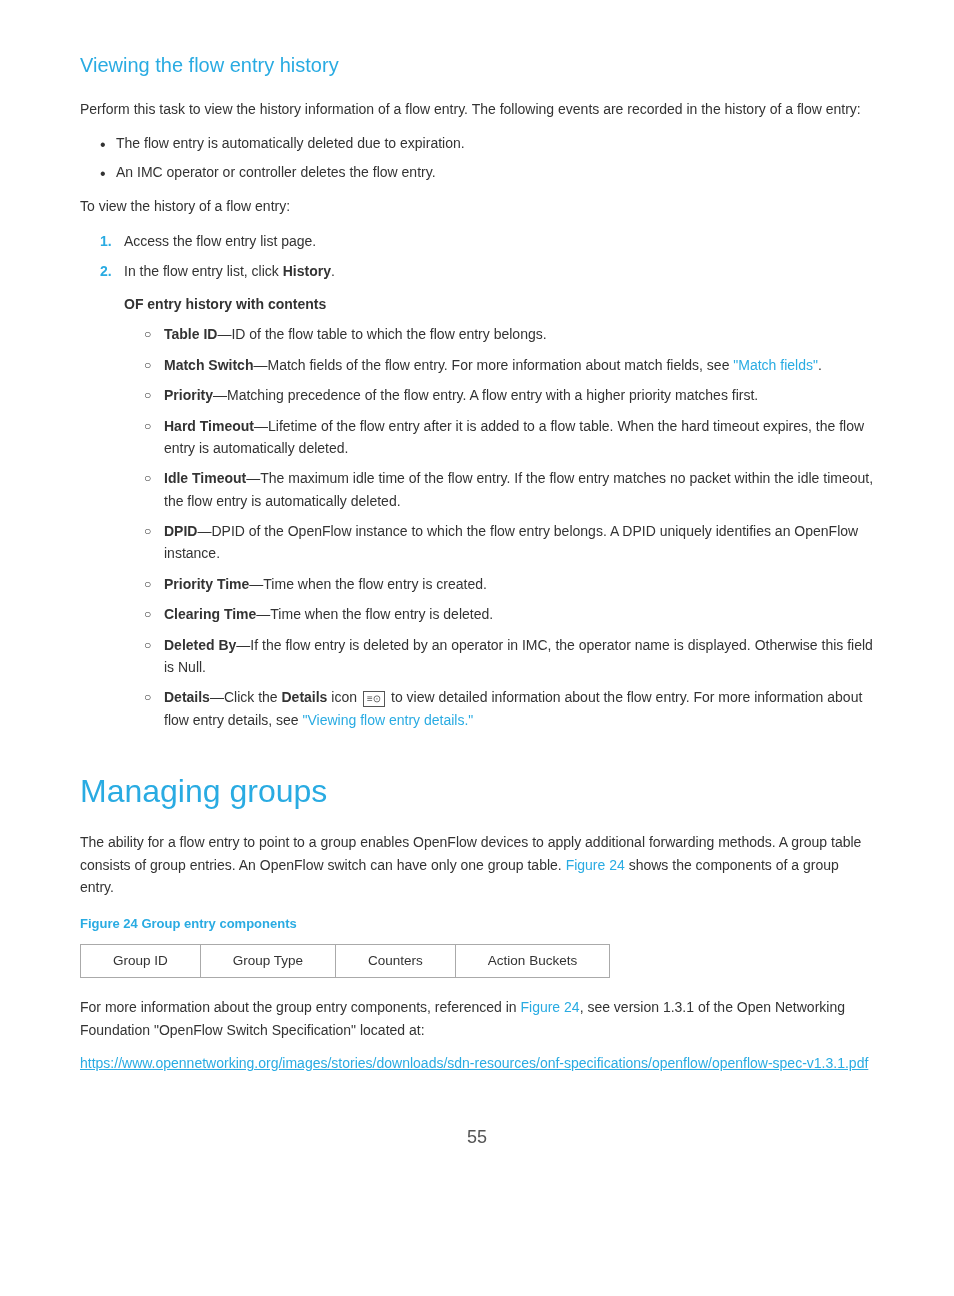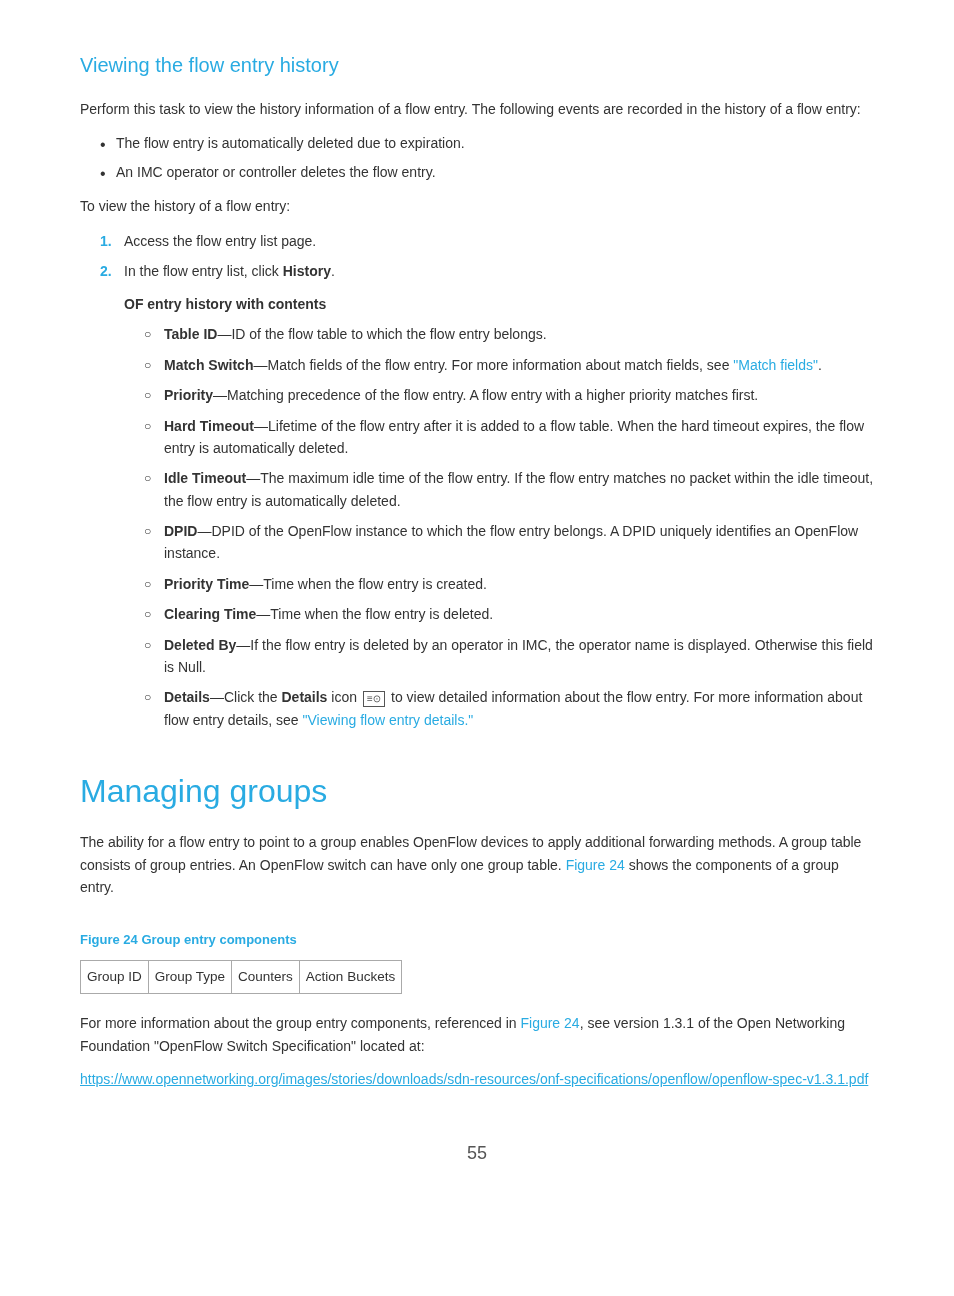--- a/index.html
+++ b/index.html
@@ -116,36 +116,36 @@
 
     .link-color {
       color: #29abe2;
       text-decoration: none;
     }
 
     .figure-label {
       color: #29abe2;
       font-size: 13px;
       font-weight: bold;
-      margin-top: 32px;
+      margin-top: 16px;
       margin-bottom: 10px;
     }
 
     .group-table-container {
       margin-bottom: 18px;
     }
 
     .group-table {
       border-collapse: collapse;
       margin-left: 0;
     }
 
     .group-table td {
       border: 1px solid #aaaaaa;
-      padding: 6px 6px;
+      padding: 6px 32px;
       font-size: 13.5px;
       color: #333;
       background: #ffffff;
     }
 
     .page-number {
       text-align: center;
       margin-top: 50px;
       color: #555;
       font-size: 18px;

